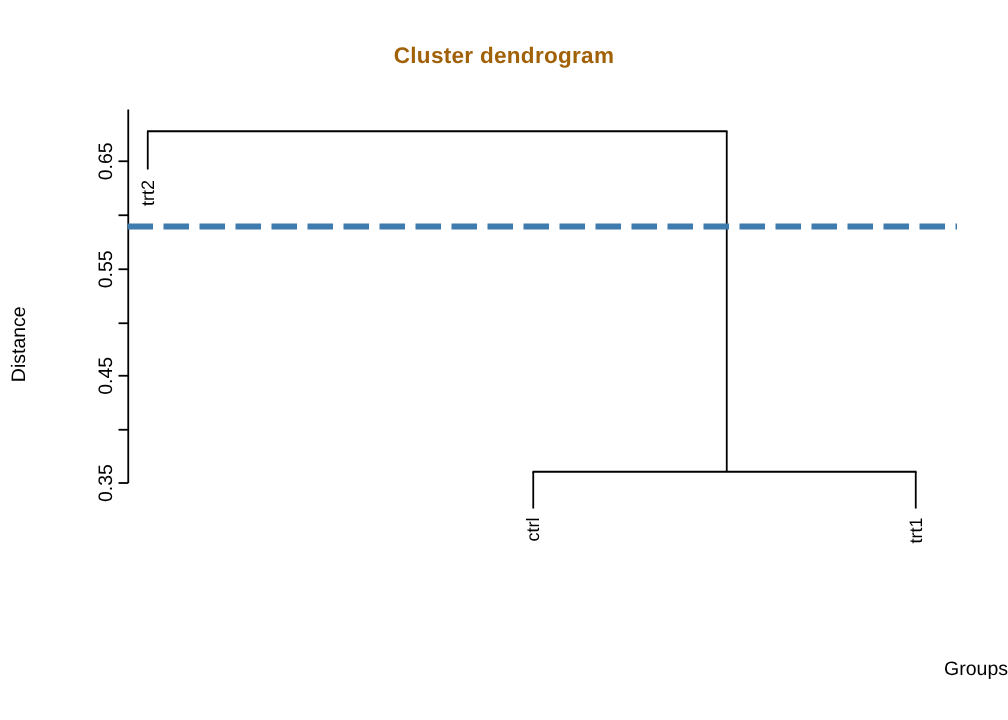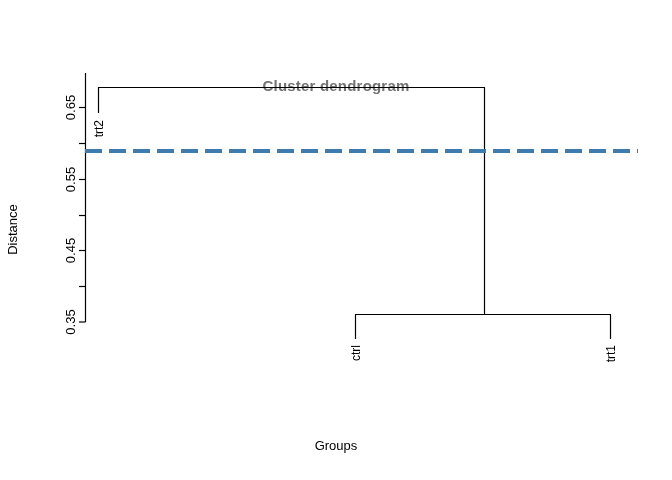--- a/index.html
+++ b/index.html
@@ -16,42 +16,41 @@
     overflow: hidden;
   }
   .plot-title {
     position: absolute;
     left: 0;
     top: 29px;
     width: 672px;
     text-align: center;
     font-size: 15px;
     font-weight: bold;
-    color: #737373;
+    color: #a16207;
     letter-spacing: 0.2px;
-    margin-top: 48px;
   }
   .ylab {
     position: absolute;
     left: -23px;
     top: 222px;
     width: 70px;
     text-align: center;
     font-size: 13px;
     color: #000000;
     transform: rotate(-90deg);
     transform-origin: center center;
     white-space: nowrap;
   }
   .xlab {
     position: absolute;
     left: 0;
     top: 438px;
     width: 672px;
-    text-align: center;
+    text-align: right;
     font-size: 13px;
     color: #000000;
   }
   .xsub {
     position: absolute;
     left: 0;
     top: 458px;
     width: 672px;
     text-align: center;
     font-size: 13px;

